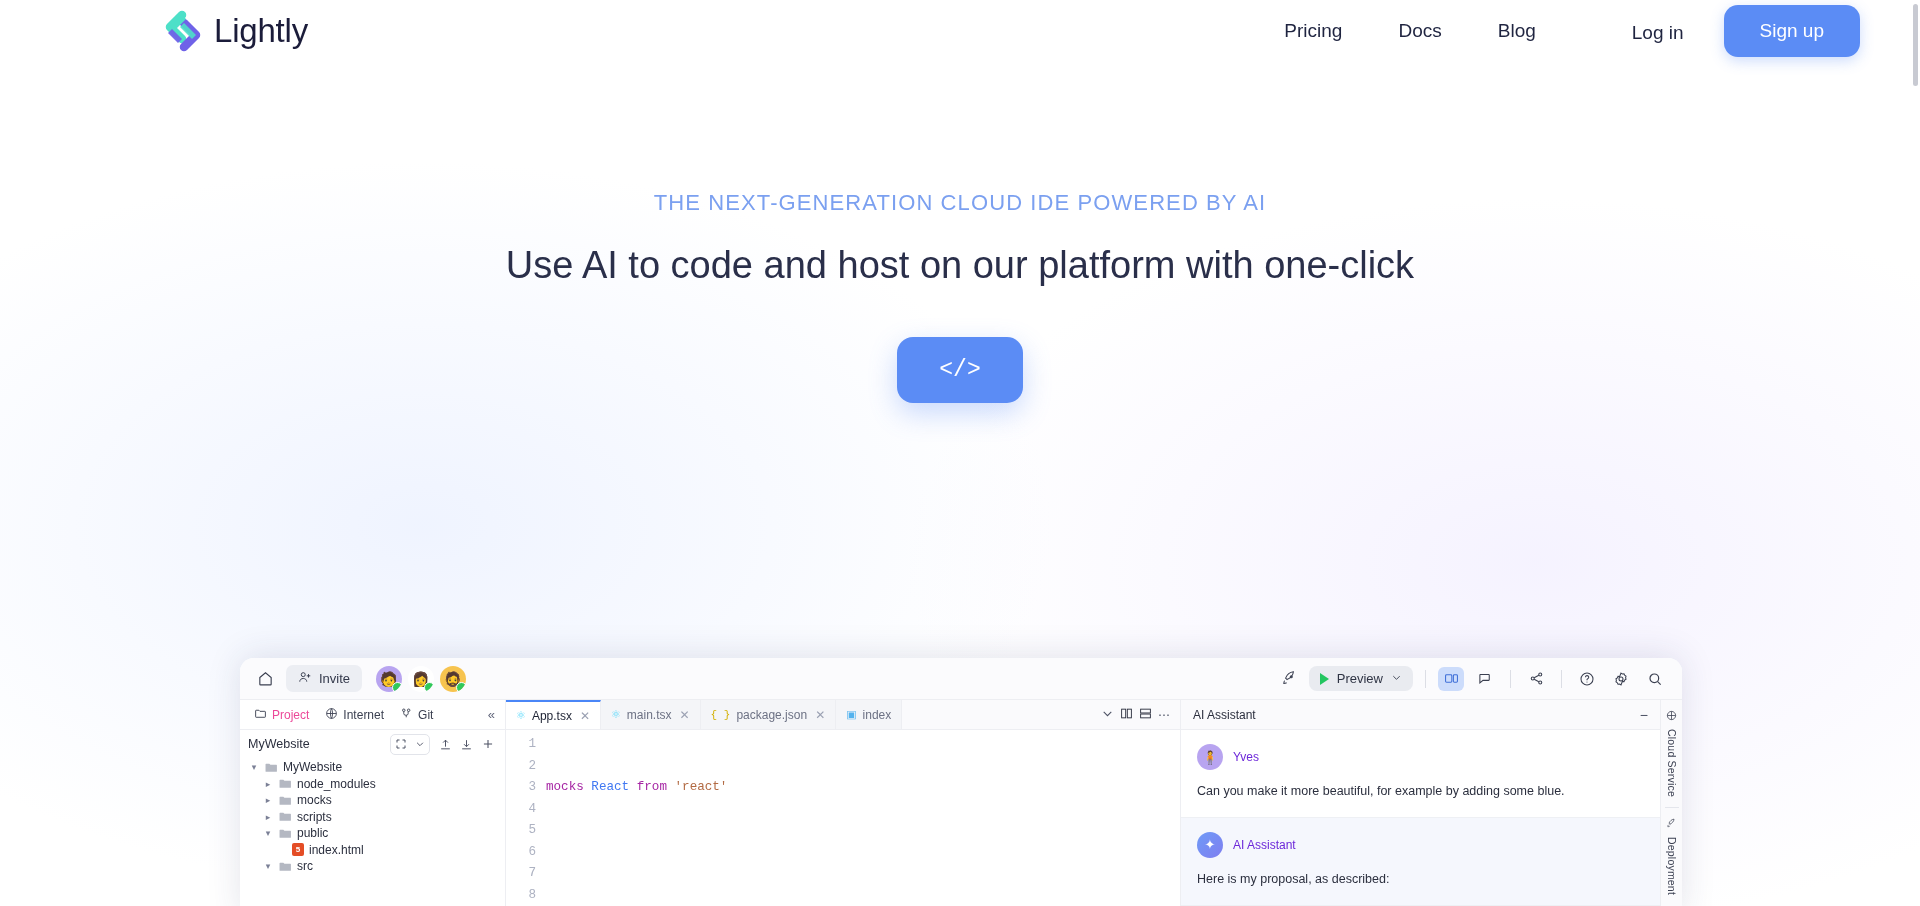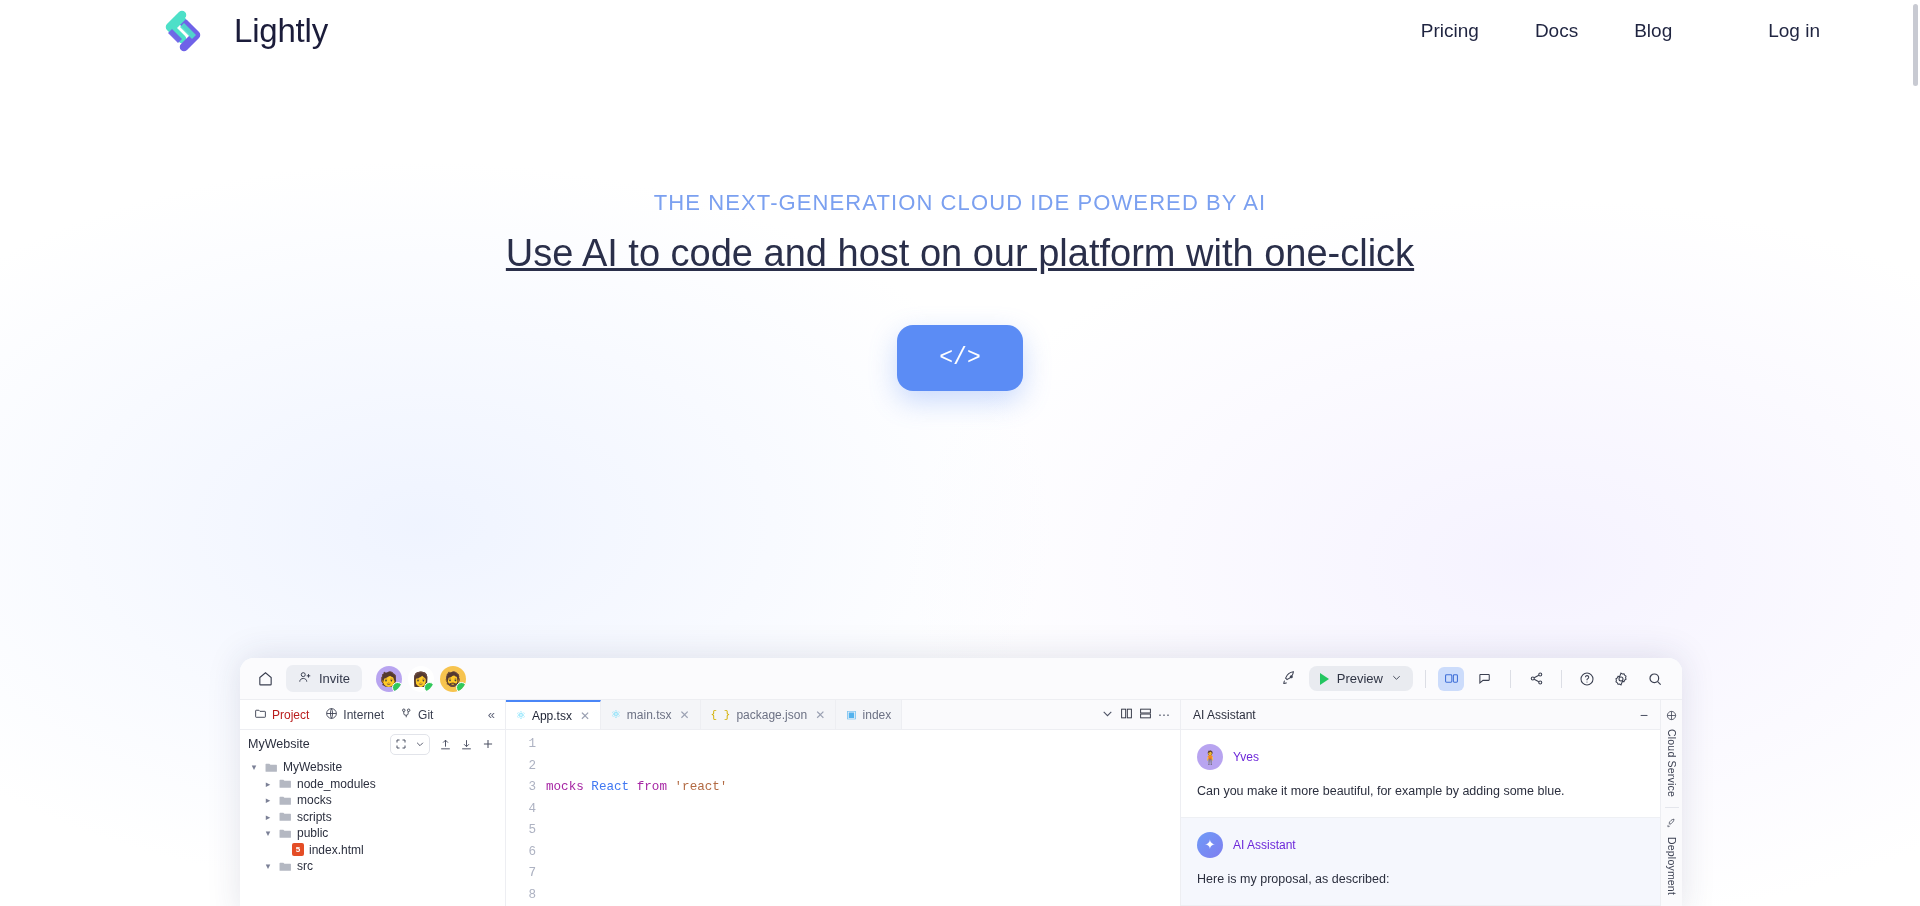--- a/index.html
+++ b/index.html
@@ -20,21 +20,21 @@
     overflow: hidden;
   }
 
   
   .nav {
     position: absolute; top: 0; left: 0;
     width: 1920px; height: 62px;
     display: flex; align-items: center;
     padding: 0 60px 0 160px;
   }
-  .brand { display: flex; align-items: center; gap: 28px; }
+  .brand { display: flex; align-items: center; gap: 8px; }
   .brand-mark { width: 46px; height: 46px; display: block; }
   .brand-name {
     font-size: 33px; letter-spacing: -0.2px;
     color: #1b1c3a; font-weight: 400;
   }
   .nav-spacer { flex: 1; }
   .nav-links { display: flex; align-items: center; gap: 0px; }
   .nav-link {
     font-size: 19px; color: #1f2440;
     padding: 10px 28px; cursor: pointer;
@@ -63,22 +63,22 @@
   .headline {
     margin-top: 26px;
     font-size: 104px; line-height: 1.08;
     font-weight: 700; letter-spacing: -1px;
     background: linear-gradient(100deg, #151a35 0%, #1c2240 32%, #3e4663 62%, #7c8498 100%);
     -webkit-background-clip: text; background-clip: text;
     -webkit-text-fill-color: transparent; color: transparent;
     white-space: nowrap;
   }
   .subhead {
-    margin-top: 16px;
-    font-size: 38px; color: #2a2f4a; font-weight: 400; text-decoration: underline;
+    margin-top: 28px;
+    font-size: 38px; color: #2a2f4a; font-weight: 400;
   }
   .cta-wrap { margin-top: 50px; }
   .cta {
     display: inline-flex; align-items: center; gap: 18px;
     background: #5b8cf5; color: #fff;
     font-size: 23px; font-weight: 600;
     padding: 20px 42px; border: none; border-radius: 16px;
     cursor: pointer; font-family: inherit;
     box-shadow: 0 10px 28px rgba(91,140,245,0.32);
   }
@@ -136,21 +136,21 @@
 
   .ide-body { display: flex; height: 218px; }
 
   
   .ide-sidebar { width: 266px; border-right: 1px solid #edeef2; background: #ffffff; display: flex; flex-direction: column; }
   .sb-tabs {
     height: 30px; display: flex; align-items: center; gap: 4px;
     padding: 0 8px; border-bottom: 1px solid #edeef2; font-size: 12px; color: #3a3f50;
   }
   .sb-tab { display: flex; align-items: center; gap: 5px; padding: 3px 6px; cursor: pointer; white-space: nowrap; }
-  .sb-tab.active { color: #b91c1c; }
+  .sb-tab.active { color: #ec4899; }
   .sb-collapse { margin-left: auto; color: #60657a; cursor: pointer; font-size: 13px; padding-right: 2px; }
   .sb-header {
     height: 28px; display: flex; align-items: center; padding: 0 8px;
     font-size: 12.5px; color: #2b2f3e;
   }
   .sb-header-tools { margin-left: auto; display: flex; align-items: center; gap: 2px; }
   .sb-tool { width: 19px; height: 19px; display:flex; align-items:center; justify-content:center; cursor: pointer; color:#4b5063;}
   .sb-tool-group { display: flex; border: 1px solid #e2e4ea; border-radius: 5px; overflow: hidden; margin-right: 4px; }
   .tree { flex: 1; overflow: hidden; padding-top: 1px; }
   .tree-row {
@@ -243,20 +243,21 @@
     <div class="nav-spacer"></div>
 
     <div class="nav-links">
       <a class="nav-link">Pricing</a>
       <a class="nav-link">Docs</a>
       <a class="nav-link">Blog</a>
     </div>
 
     <div class="nav-actions">
       <button class="btn-login">Log in</button>
+      <button class="btn-signup">Sign up</button>
     </div>
   </div>
 
   <div class="hero">
     <div class="eyebrow">THE NEXT-GENERATION CLOUD IDE POWERED BY AI</div>
     <div class="subhead">Use AI to code and host on our platform with one-click</div>
     <div class="cta-wrap">
       <button class="cta">
         <span class="cta-code">&lt;/&gt;</span>
       </button>

